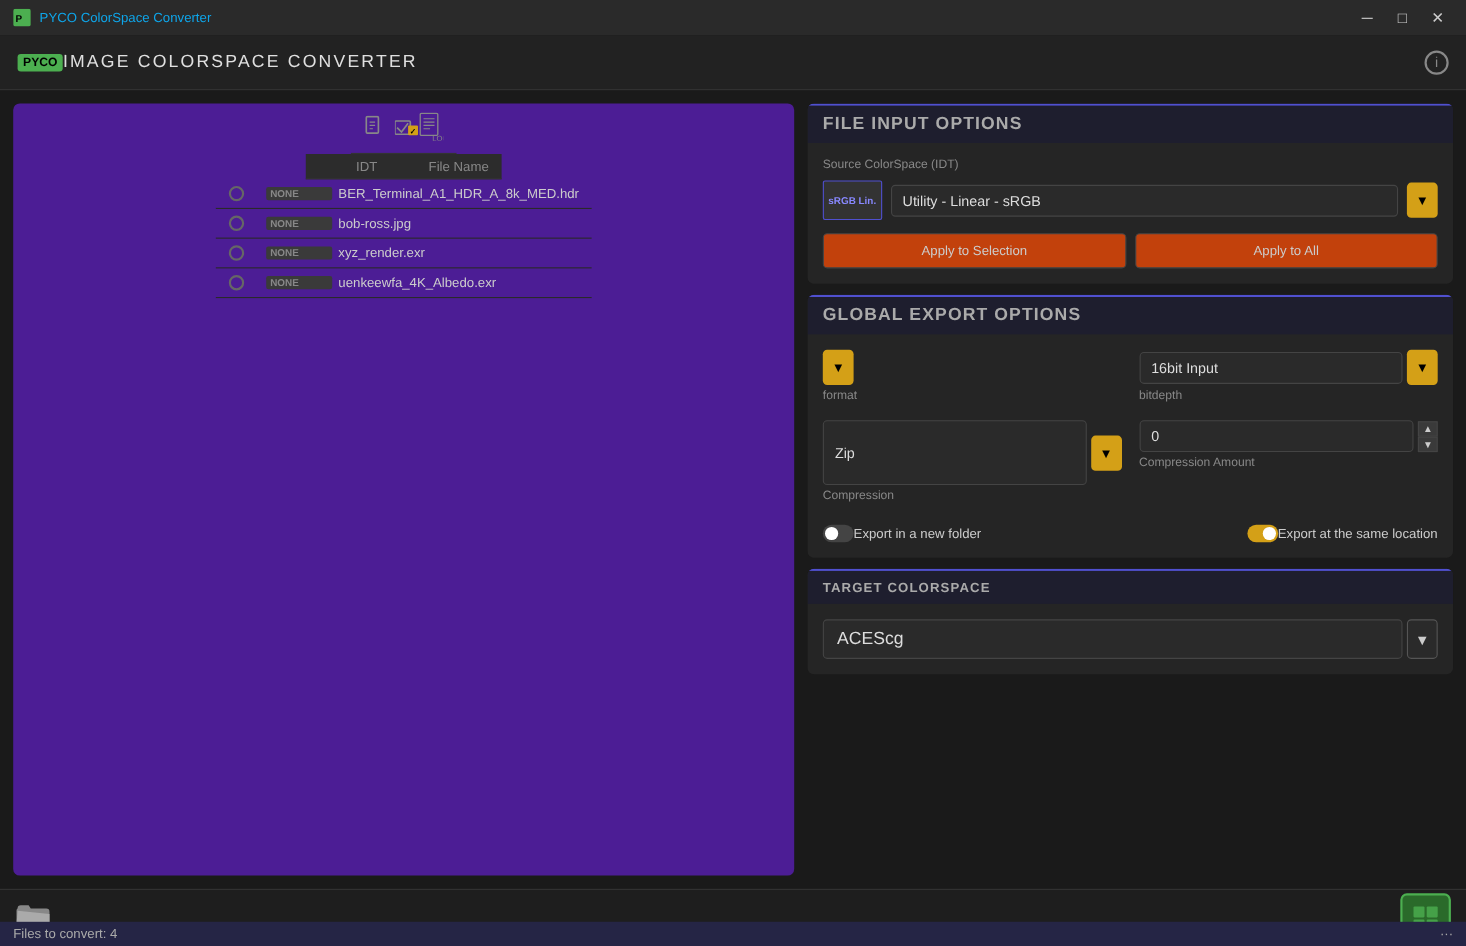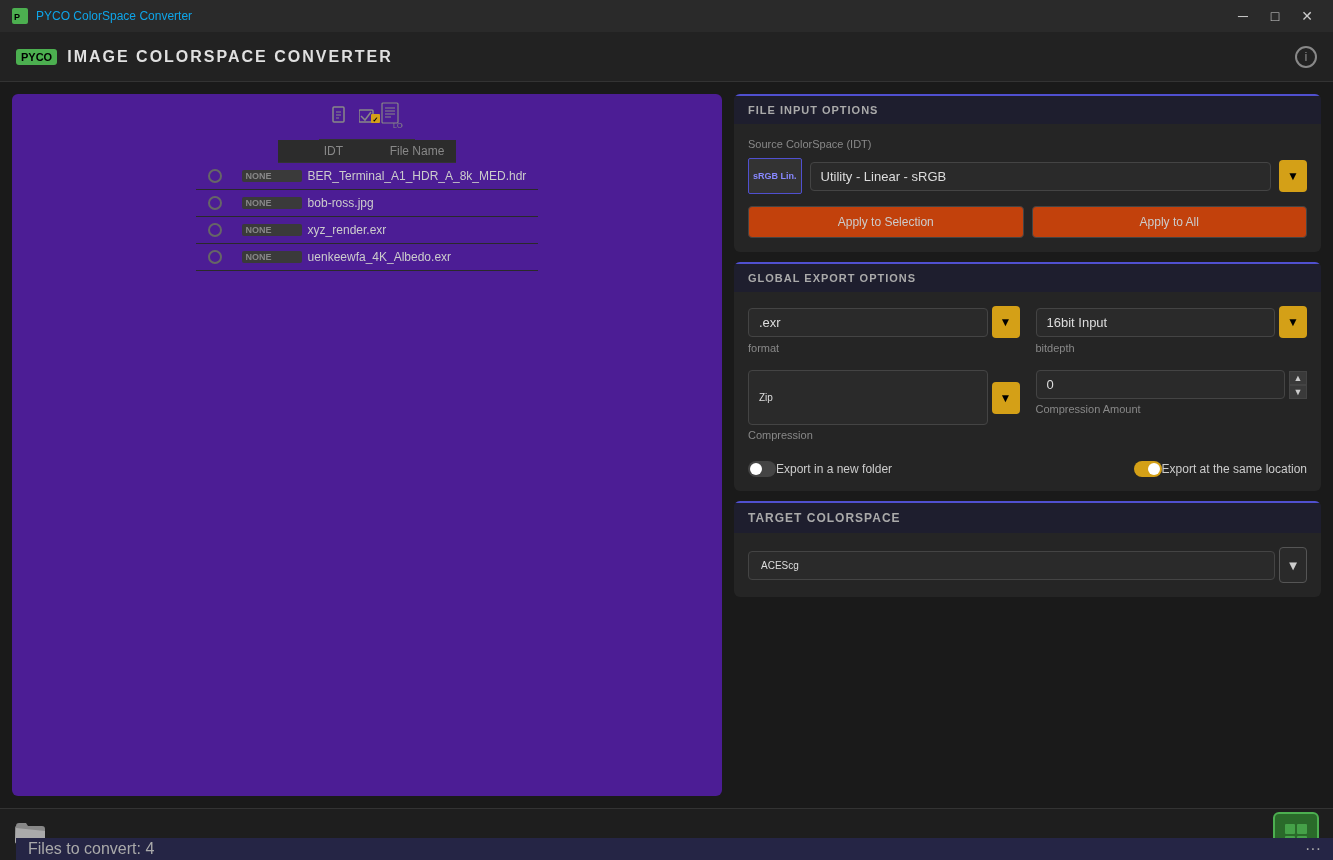--- a/index.html
+++ b/index.html
@@ -62,34 +62,33 @@
       display: flex;
       align-items: center;
       justify-content: space-between;
       padding: 0 16px;
       flex-shrink: 0;
       border-bottom: 1px solid #333;
     }
     .app-logo {
       display: flex;
       align-items: center;
-      gap: 10px;
     }
     .logo-badge {
       background: #4caf50;
       color: #000;
       font-weight: bold;
       font-size: 11px;
       padding: 2px 5px;
       border-radius: 3px;
     }
     .app-title {
       color: #e0e0e0;
       font-size: 16px;
-      font-weight: 700;
+      font-weight: 400;
       letter-spacing: 2px;
       text-transform: uppercase;
     }
     .info-icon {
       width: 22px;
       height: 22px;
       border-radius: 50%;
       border: 2px solid #888;
       display: flex;
       align-items: center;
@@ -198,21 +197,21 @@
     
     .section {
       background: #252525;
       border-radius: 6px;
       overflow: hidden;
     }
     .section-header {
       background: #1e1e2e;
       border-top: 2px solid #5050d0;
       padding: 8px 14px;
-      font-size: 11px;
+      font-size: 16px;
       color: #aaa;
       font-weight: 600;
       letter-spacing: 1px;
       text-transform: uppercase;
     }
     .section-body {
       padding: 14px;
     }
 
     
@@ -362,21 +361,21 @@
       gap: 4px;
       padding: 14px;
     }
     .target-select-box {
       flex: 1;
       background: #2a2a2a;
       border: 1px solid #444;
       color: #ddd;
       padding: 8px 12px;
       border-radius: 4px;
-      font-size: 10px;
+      font-size: 16px;
     }
     .target-dropdown-btn {
       background: #2a2a2a;
       border: 1px solid #555;
       color: #ccc;
       width: 28px;
       height: 36px;
       border-radius: 4px;
       cursor: pointer;
       display: flex;
@@ -398,28 +397,28 @@
     .open-folder-btn {
       background: transparent;
       border: none;
       color: #ccc;
       cursor: pointer;
       font-size: 22px;
     }
     .status-bar {
       position: absolute;
       bottom: 0;
-      left: 16px;
+      left: 0;
       right: 0;
       height: 22px;
       background: #252545;
       display: flex;
       align-items: center;
       padding: 0 12px;
-      font-size: 16px;
+      font-size: 12px;
       color: #aaa;
       justify-content: space-between;
     }
     .convert-btn {
       background: #2a6a2a;
       border: 2px solid #4caf50;
       color: #4caf50;
       width: 46px;
       height: 46px;
       border-radius: 6px;
@@ -540,37 +539,36 @@
       </div>
     </div>
 
     <div class="section">
       <div class="section-header">Global Export Options</div>
       <div class="section-body">
         <div class="export-grid">
 
           <div class="export-field">
             <div class="select-row">
-              <div style="flex:1;background:#2a2a2a;border:1px solid #444;color:#ddd;padding:6px 10px;border-radius:4px;font-size:13px;">.exr</div>
               <button class="yellow-dropdown-btn">▼</button>
             </div>
             <div class="field-label">format</div>
           </div>
 
           <div class="export-field">
             <div class="select-row">
               <div style="flex:1;background:#2a2a2a;border:1px solid #444;color:#ddd;padding:6px 10px;border-radius:4px;font-size:13px;">16bit Input</div>
               <button class="yellow-dropdown-btn">▼</button>
             </div>
             <div class="field-label">bitdepth</div>
           </div>
 
           <div class="export-field">
             <div class="select-row">
-              <div style="flex:1;background:#2a2a2a;border:1px solid #444;color:#ddd;padding:21px 10px;border-radius:4px;font-size:10px;">Zip</div>
+              <div style="flex:1;background:#2a2a2a;border:1px solid #444;color:#ddd;padding:21px 10px;border-radius:4px;font-size:13px;">Zip</div>
               <button class="yellow-dropdown-btn">▼</button>
             </div>
             <div class="field-label">Compression</div>
           </div>
 
           <div class="export-field">
             <div class="select-row">
               <div style="flex:1;background:#2a2a2a;border:1px solid #444;color:#ddd;padding:6px 10px;border-radius:4px;font-size:13px;">0</div>
               <div class="spinner-controls">
                 <button class="spinner-btn">▲</button>

